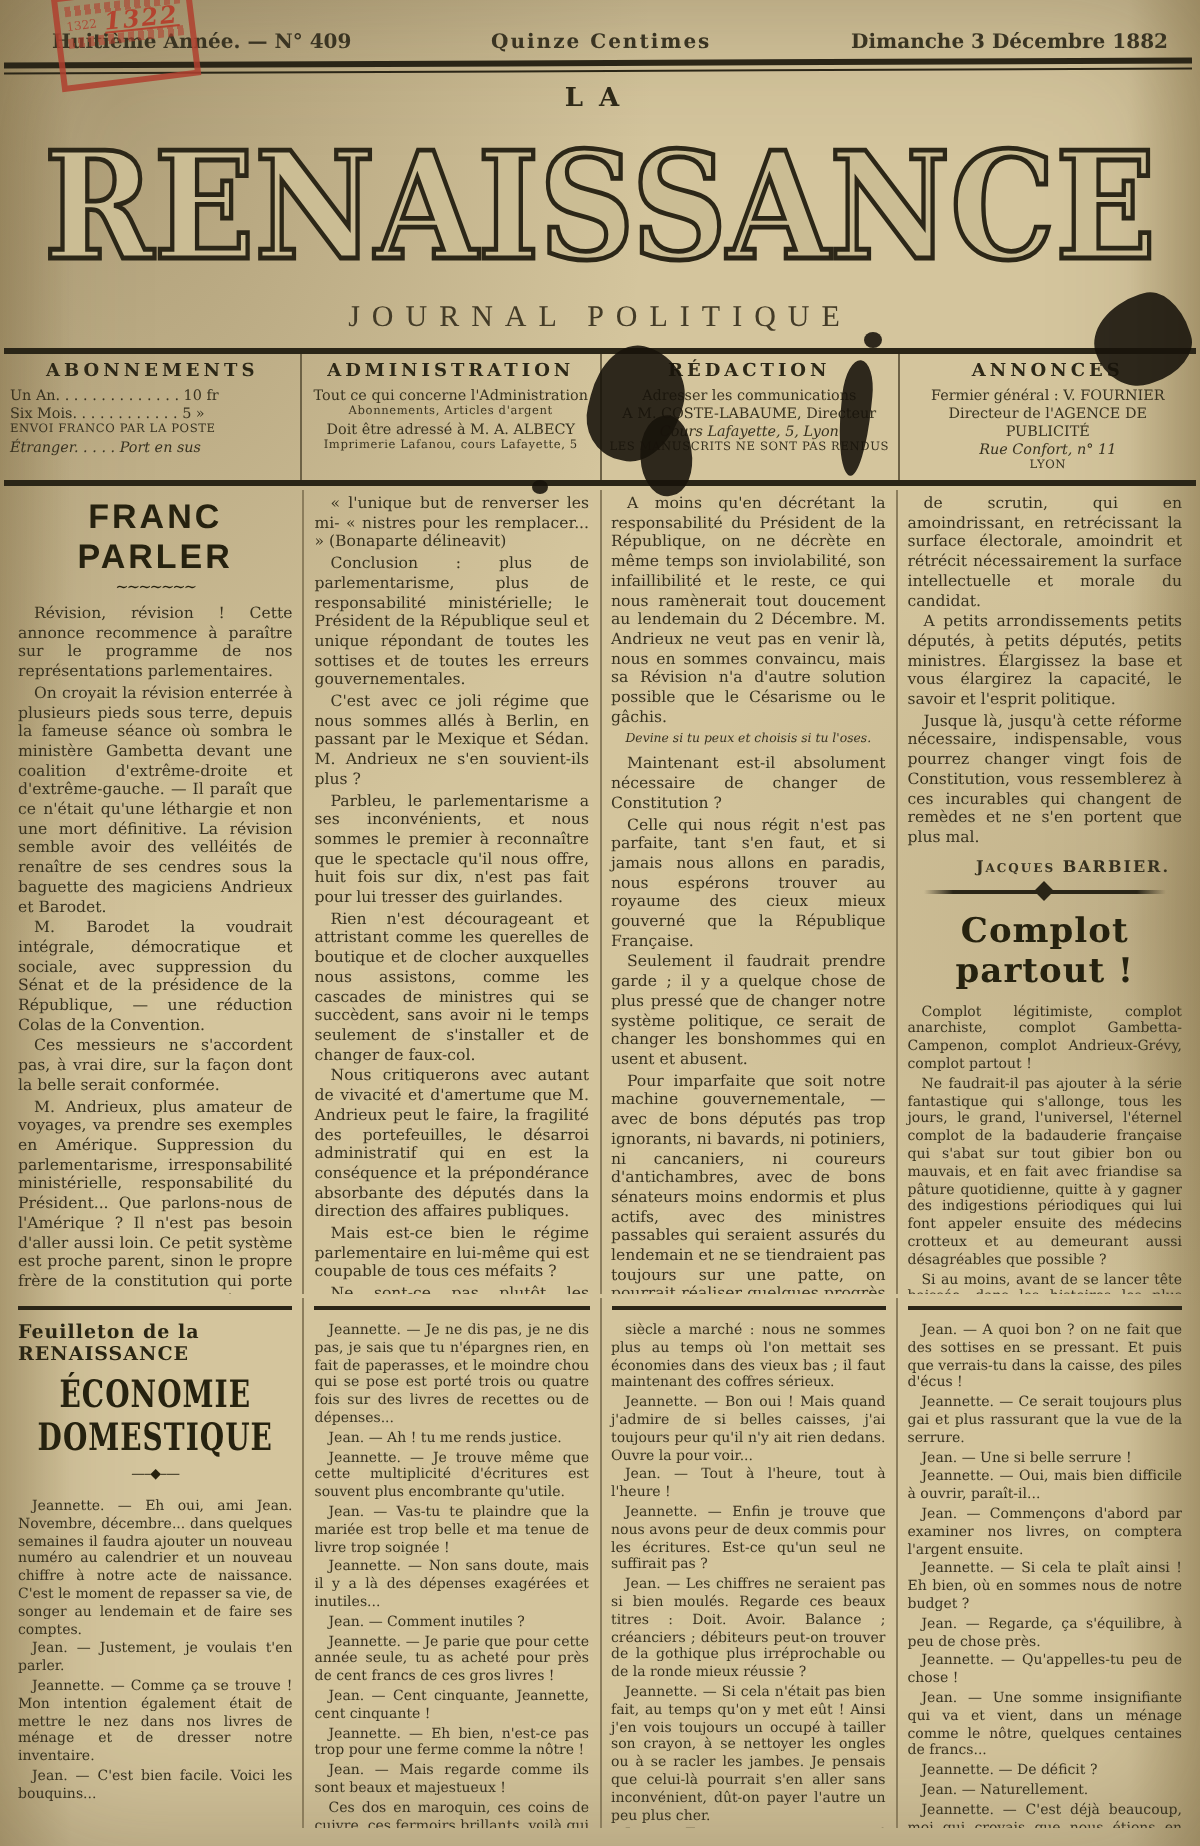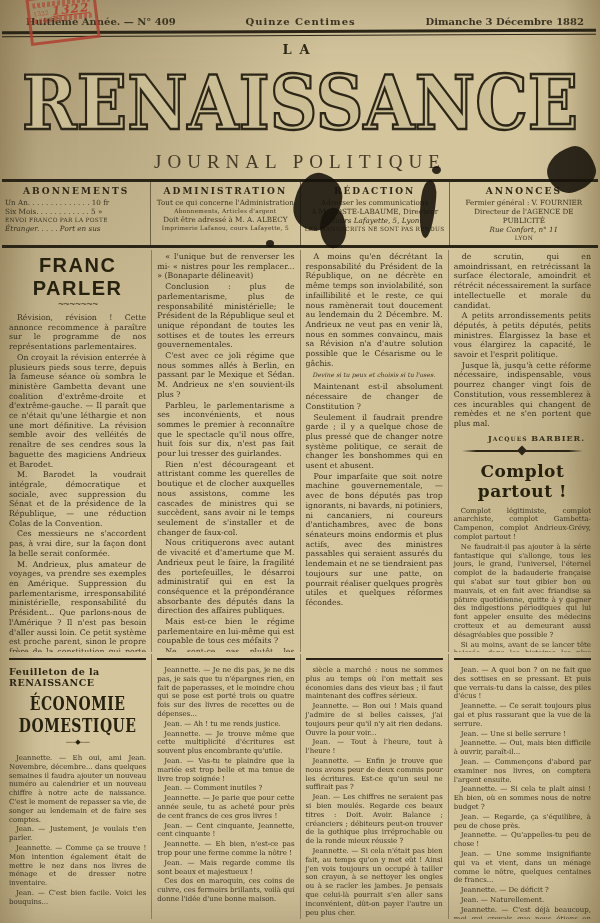--- a/index.html
+++ b/index.html
@@ -21,37 +21,37 @@
   
   .stamp{position:absolute;left:28px;top:-6px;width:58px;height:40px;border:3px solid #b0402f;
     transform:rotate(-7deg);opacity:.85;padding:1px 3px;color:#b0402f;font-size:6px;line-height:7px;overflow:hidden;}
   .stamp .bars{height:5px;background:repeating-linear-gradient(90deg,#b0402f 0 3px,transparent 3px 5px);margin:2px 0;opacity:.7;}
   .hand-num{position:absolute;left:52px;top:2px;color:#b4432f;font-size:12px;font-style:italic;font-weight:bold;
     transform:rotate(-6deg);letter-spacing:1px;text-decoration:underline;}
   
   .masthead{text-align:center;}
   .mh-la{font-size:13px;font-weight:bold;letter-spacing:8px;margin-top:6px;color:#2e2918;}
   .mh-svg{display:block;margin:0 auto;}
-  .mh-sub{font-family:"Liberation Serif",serif;font-size:19px;letter-spacing:6px;color:#433b27;margin-top:2px;}
+  .mh-sub{font-family:"Liberation Serif",serif;font-size:15px;letter-spacing:6px;color:#433b27;margin-top:2px;}
   
   .info-row{display:flex;border-top:3px solid #2a2517;border-bottom:3px solid #2a2517;margin:6px 2px 0 2px;}
   .ibox{flex:1;padding:4px 3px 3px;min-height:56px;}
   .ibox+.ibox{border-left:1px solid #6d6246;}
   .ibox-title{text-align:center;font-weight:bold;font-size:9px;letter-spacing:2px;color:#2d2817;margin-bottom:2px;}
   .ibox .blk-l{font-size:7.2px;line-height:9px;}
   .ibox .blk-lt{font-size:5.8px;line-height:8px;letter-spacing:.3px;}
   .ibox .blk-li{font-size:7.2px;line-height:9px;font-style:italic;}
   .ibox.align-c .blk-l,.ibox.align-c .blk-lt,.ibox.align-c .blk-li{text-align:center;}
   
   .main-sec{display:flex;height:402px;overflow:hidden;padding:2px 4px 0;}
   .feuil-sec{display:flex;height:265px;overflow:hidden;padding:2px 4px 0;}
   .col{flex:1;padding:2px 5px;overflow:hidden;}
   .col+.col{border-left:1px solid #8b7d5c;}
   .blk{color:#37311f;}
-  .blk-h1{font-family:"Liberation Sans",sans-serif;font-weight:bold;font-size:20px;letter-spacing:1.5px;
+  .blk-h1{font-family:"Liberation Sans",sans-serif;font-weight:bold;font-size:17px;letter-spacing:1.5px;
     text-align:center;color:#26220f;margin:2px 0 0;}
   .blk-orn{text-align:center;font-size:8px;letter-spacing:-1px;color:#26220f;margin:0 0 4px;}
   .blk-p{font-size:7.8px;line-height:9.7px;text-align:justify;text-indent:8px;margin:0 0 1px;}
   .blk-psm{font-size:6.2px;line-height:8px;text-align:center;font-style:italic;margin:3px 0;}
   .blk-sig{font-size:8px;text-align:right;letter-spacing:1px;font-variant:small-caps;margin:4px 6px 2px 0;font-weight:bold;}
   .blk-divorn{position:relative;height:10px;margin:3px 8px 5px;}
   .blk-divorn::before{content:"";position:absolute;left:0;right:0;top:4px;height:2px;
     background:linear-gradient(90deg,transparent,#2a2517 12%,#2a2517 88%,transparent);}
   .blk-divorn::after{content:"";position:absolute;left:50%;top:1px;width:7px;height:7px;background:#2a2517;
     transform:translateX(-50%) rotate(45deg);}
@@ -154,20 +154,21 @@
         <div class="blk blk-p">Parbleu, le parlementarisme a ses inconvénients, et nous sommes le premier à reconnaître que le spectacle qu'il nous offre, huit fois sur dix, n'est pas fait pour lui tresser des guirlandes.</div>
         <div class="blk blk-p">Rien n'est décourageant et attristant comme les querelles de boutique et de clocher auxquelles nous assistons, comme les cascades de ministres qui se succèdent, sans avoir ni le temps seulement de s'installer et de changer de faux-col.</div>
         <div class="blk blk-p">Nous critiquerons avec autant de vivacité et d'amertume que M. Andrieux peut le faire, la fragilité des portefeuilles, le désarroi administratif qui en est la conséquence et la prépondérance absorbante des députés dans la direction des affaires publiques.</div>
         <div class="blk blk-p">Mais est-ce bien le régime parlementaire en lui-même qui est coupable de tous ces méfaits ?</div>
         <div class="blk blk-p">Ne sont-ce pas plutôt les hommes qui le pratiquent, et le pratiquent de façon à n'en faire ressortir que les abus ?</div>
       </div>
     <div class="col">
         <div class="blk blk-p">A moins qu'en décrétant la responsabilité du Président de la République, on ne décrète en même temps son inviolabilité, son infaillibilité et le reste, ce qui nous ramènerait tout doucement au lendemain du 2 Décembre. M. Andrieux ne veut pas en venir là, nous en sommes convaincu, mais sa Révision n'a d'autre solution possible que le Césarisme ou le gâchis.</div>
         <div class="blk blk-psm">Devine si tu peux et choisis si tu l'oses.</div>
         <div class="blk blk-p">Maintenant est-il absolument nécessaire de changer de Constitution ?</div>
+        <div class="blk blk-p">Celle qui nous régit n'est pas parfaite, tant s'en faut, et si jamais nous allons en paradis, nous espérons trouver au royaume des cieux mieux gouverné que la République Française.</div>
         <div class="blk blk-p">Seulement il faudrait prendre garde ; il y a quelque chose de plus pressé que de changer notre système politique, ce serait de changer les bonshommes qui en usent et abusent.</div>
         <div class="blk blk-p">Pour imparfaite que soit notre machine gouvernementale, — avec de bons députés pas trop ignorants, ni bavards, ni potiniers, ni cancaniers, ni coureurs d'antichambres, avec de bons sénateurs moins endormis et plus actifs, avec des ministres passables qui seraient assurés du lendemain et ne se tiendraient pas toujours sur une patte, on pourrait réaliser quelques progrès utiles et quelques réformes fécondes.</div>
       </div>
     <div class="col">
         <div class="blk blk-p">de scrutin, qui en amoindrissant, en retrécissant la surface électorale, amoindrit et rétrécit nécessairement la surface intellectuelle et morale du candidat.</div>
         <div class="blk blk-p">A petits arrondissements petits députés, à petits députés, petits ministres. Élargissez la base et vous élargirez la capacité, le savoir et l'esprit politique.</div>
         <div class="blk blk-p">Jusque là, jusqu'à cette réforme nécessaire, indispensable, vous pourrez changer vingt fois de Constitution, vous ressemblerez à ces incurables qui changent de remèdes et ne s'en portent que plus mal.</div>
         <div class="blk blk-sig">Jacques BARBIER.</div>
         <div class="blk blk-divorn"></div>
         <div class="blk blk-h2">Complot partout !</div>
@@ -187,20 +188,21 @@
         <div class="blk blk-pf">Jean. — Justement, je voulais t'en parler.</div>
         <div class="blk blk-pf">Jeannette. — Comme ça se trouve ! Mon intention également était de mettre le nez dans nos livres de ménage et de dresser notre inventaire.</div>
         <div class="blk blk-pf">Jean. — C'est bien facile. Voici les bouquins...</div>
       </div>
     <div class="col">
         <div class="blk blk-rule"></div>
         <div class="blk blk-pf">Jeannette. — Je ne dis pas, je ne dis pas, je sais que tu n'épargnes rien, en fait de paperasses, et le moindre chou qui se pose est porté trois ou quatre fois sur des livres de recettes ou de dépenses...</div>
         <div class="blk blk-pf">Jean. — Ah ! tu me rends justice.</div>
         <div class="blk blk-pf">Jeannette. — Je trouve même que cette multiplicité d'écritures est souvent plus encombrante qu'utile.</div>
         <div class="blk blk-pf">Jean. — Vas-tu te plaindre que la mariée est trop belle et ma tenue de livre trop soignée !</div>
+        <div class="blk blk-pf">Jeannette. — Non sans doute, mais il y a là des dépenses exagérées et inutiles...</div>
         <div class="blk blk-pf">Jean. — Comment inutiles ?</div>
         <div class="blk blk-pf">Jeannette. — Je parie que pour cette année seule, tu as acheté pour près de cent francs de ces gros livres !</div>
         <div class="blk blk-pf">Jean. — Cent cinquante, Jeannette, cent cinquante !</div>
         <div class="blk blk-pf">Jeannette. — Eh bien, n'est-ce pas trop pour une ferme comme la nôtre !</div>
         <div class="blk blk-pf">Jean. — Mais regarde comme ils sont beaux et majestueux !</div>
         <div class="blk blk-pf">Ces dos en maroquin, ces coins de cuivre, ces fermoirs brillants, voilà qui donne l'idée d'une bonne maison.</div>
       </div>
     <div class="col">
         <div class="blk blk-rule"></div>
         <div class="blk blk-pf">siècle a marché : nous ne sommes plus au temps où l'on mettait ses économies dans des vieux bas ; il faut maintenant des coffres sérieux.</div>

